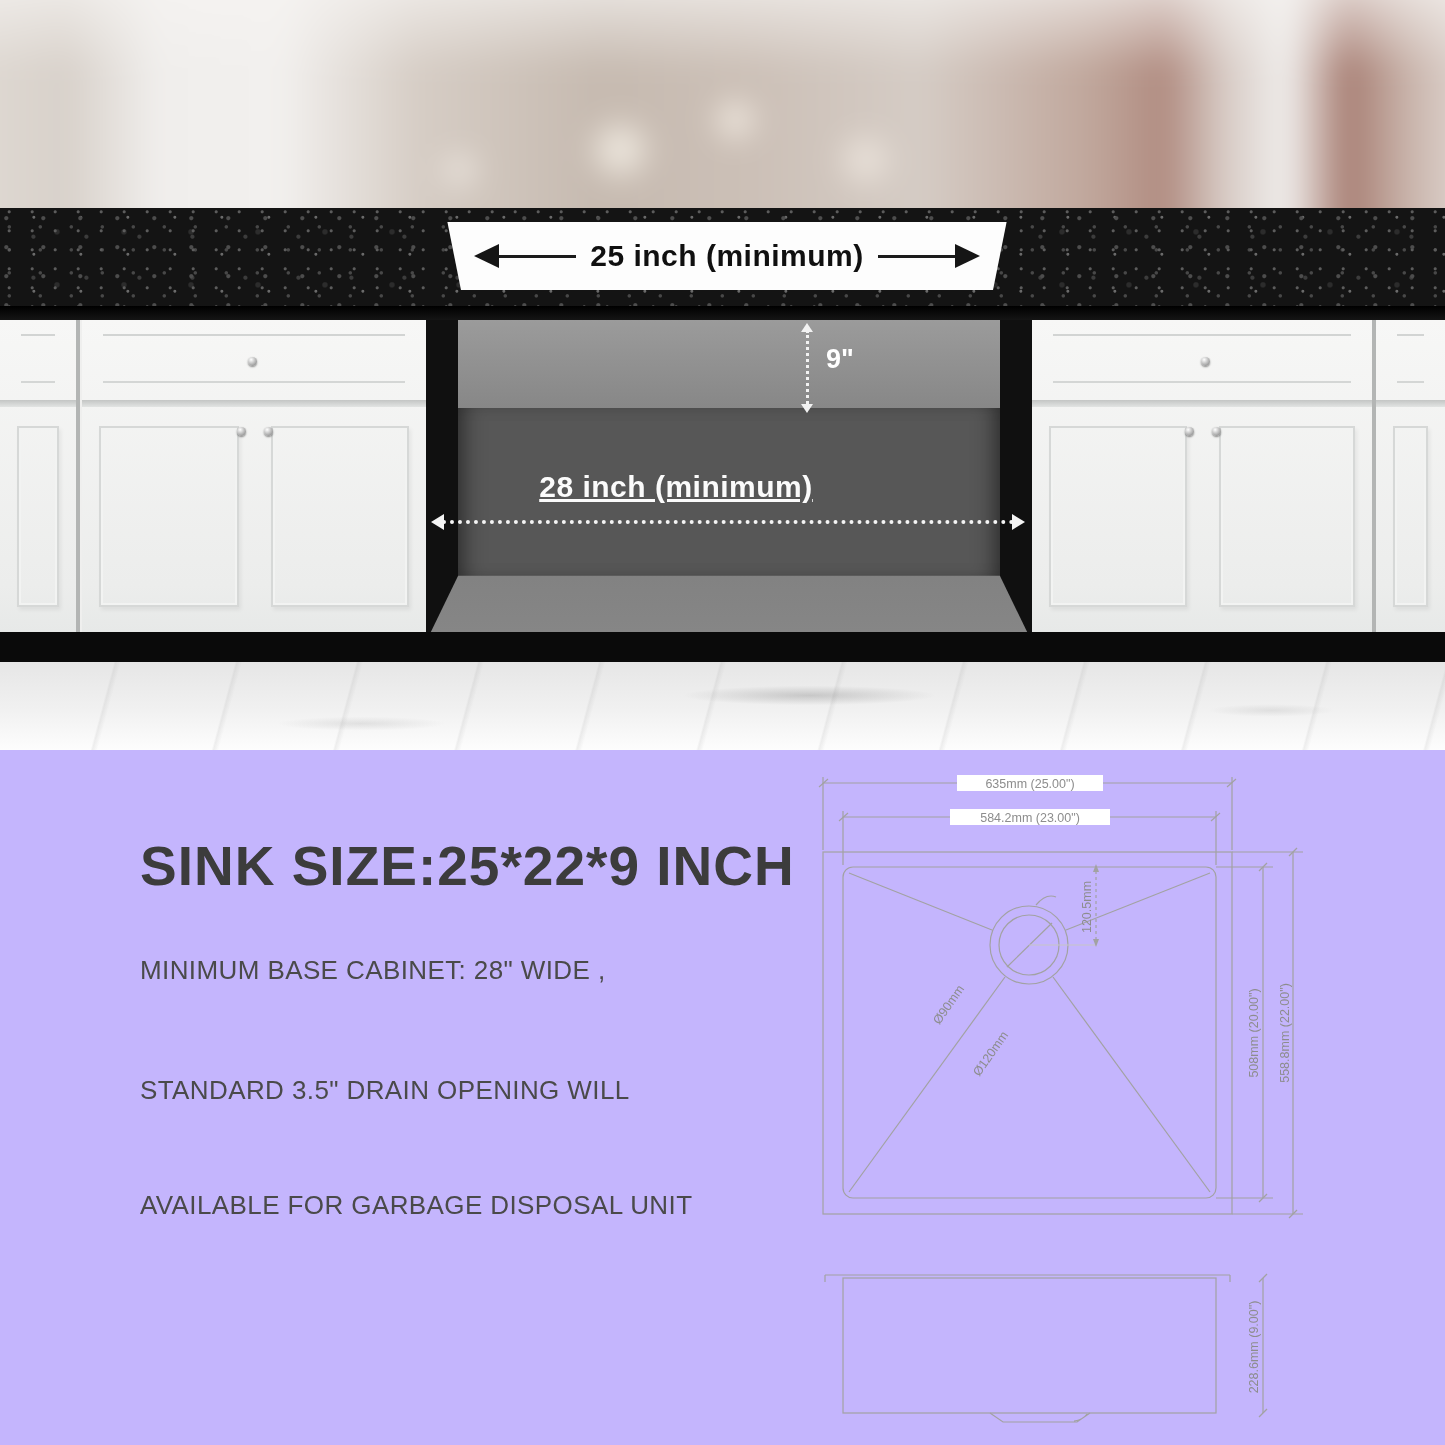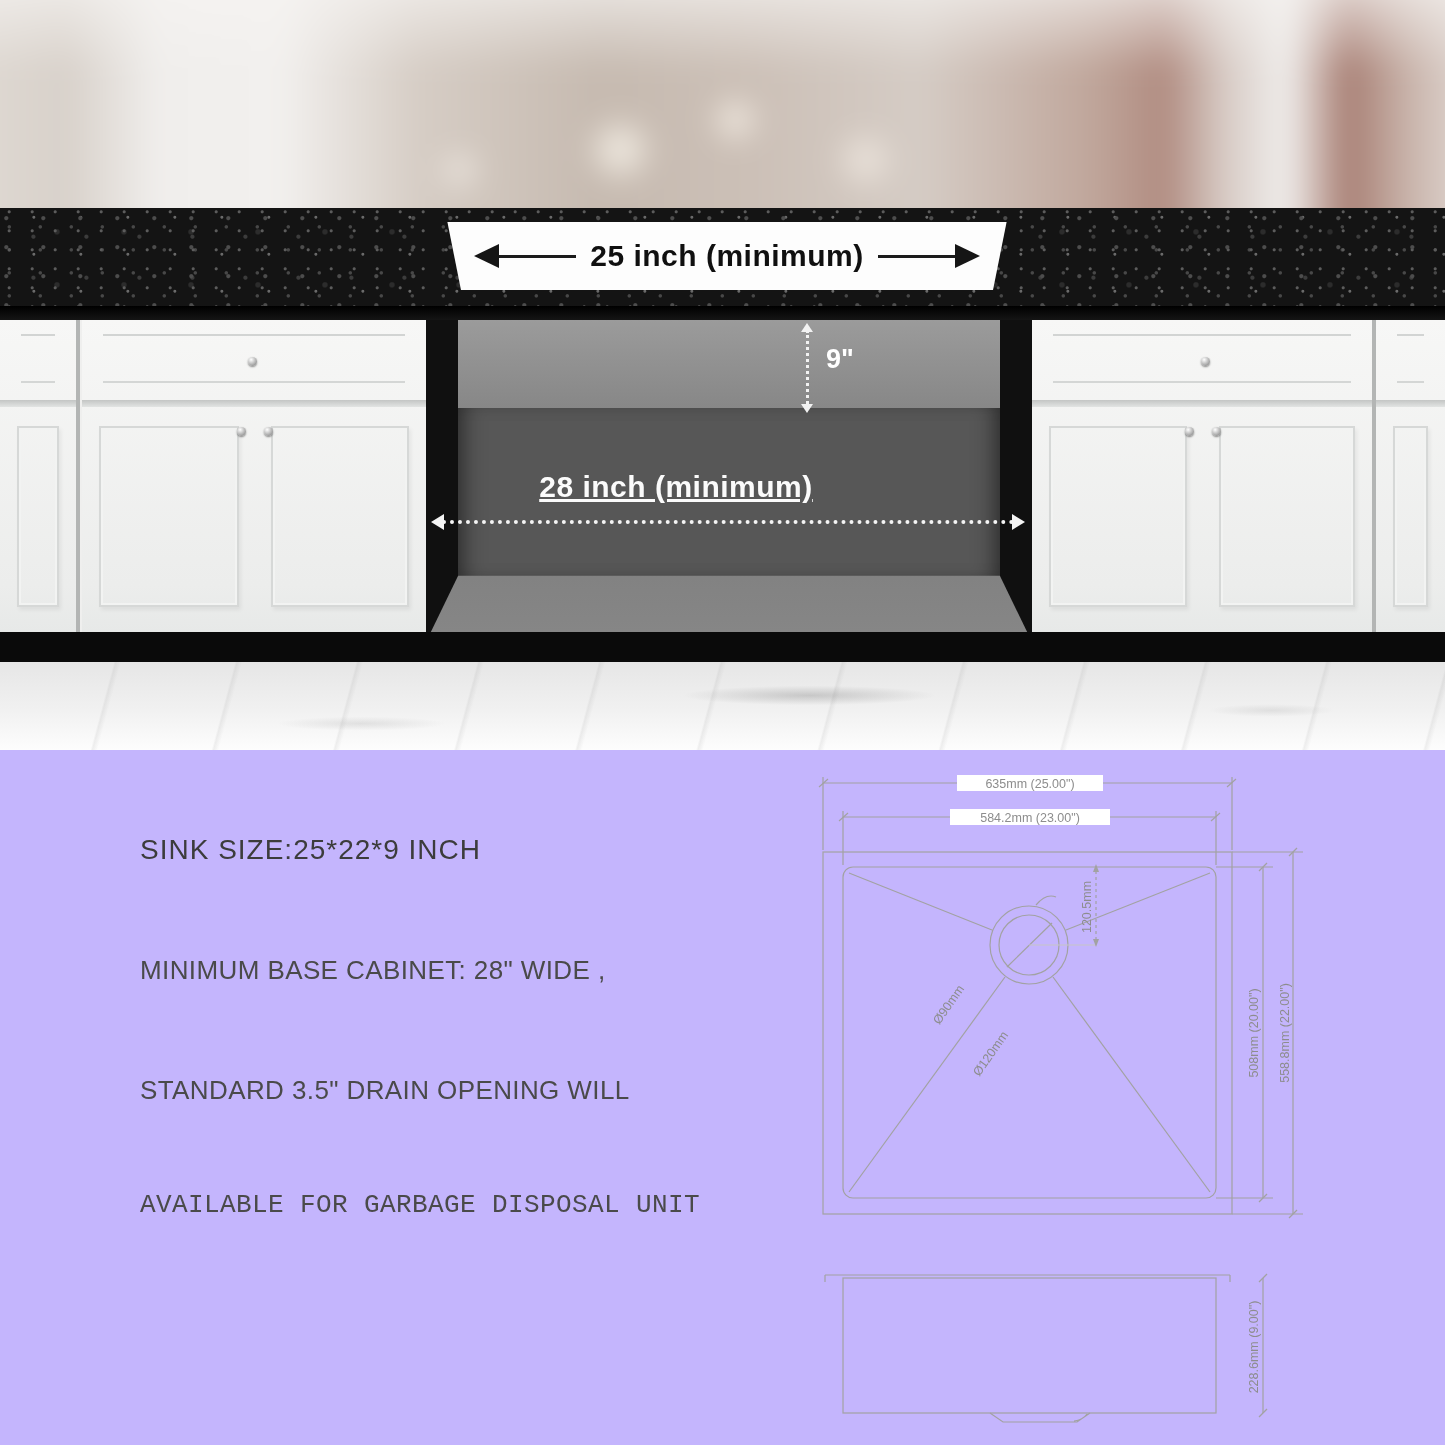--- a/index.html
+++ b/index.html
@@ -87,24 +87,24 @@
   .toe-band{position:absolute;left:0;top:632px;width:1445px;height:30px;background:#0a0a0a;}
   .marble{position:absolute;left:0;top:662px;width:1445px;height:88px;
     background:
       radial-gradient(ellipse 180px 14px at 56% 38%, rgba(110,110,110,.30), transparent 70%),
       radial-gradient(ellipse 120px 10px at 25% 70%, rgba(140,140,140,.20), transparent 70%),
       radial-gradient(ellipse 90px 9px at 88% 55%, rgba(140,140,140,.18), transparent 70%),
       repeating-linear-gradient(105deg, transparent 0 110px, rgba(150,150,150,.14) 112px, transparent 117px),
       linear-gradient(180deg,#e6e6e6,#f1f1f1 55%,#fdfdfd);}
 
   
-  .spec-title{position:absolute;left:140px;top:834px;font-size:28px;font-weight:normal;
+  .spec-title{position:absolute;left:140px;top:834px;font-size:55px;font-weight:bold;
     color:#3c3c3c;letter-spacing:1px;white-space:nowrap;}
   .spec-line{position:absolute;left:140px;font-size:26px;color:#4a4a4a;letter-spacing:.4px;white-space:nowrap;}
-  .sl1{top:955px;} .sl2{top:1075px;} .sl3{top:1190px;font-family:Liberation Mono, monospace;}
+  .sl1{top:955px;} .sl2{top:1075px;} .sl3{top:1190px;}
 
   
   .drawing{position:absolute;left:780px;top:755px;width:665px;height:690px;}
   .drawing text{fill:#8d8d8d;font-family:"Liberation Sans",sans-serif;font-size:12.5px;}
 </style>
 </head>
 <body>
 
 <div class="stage">
 

